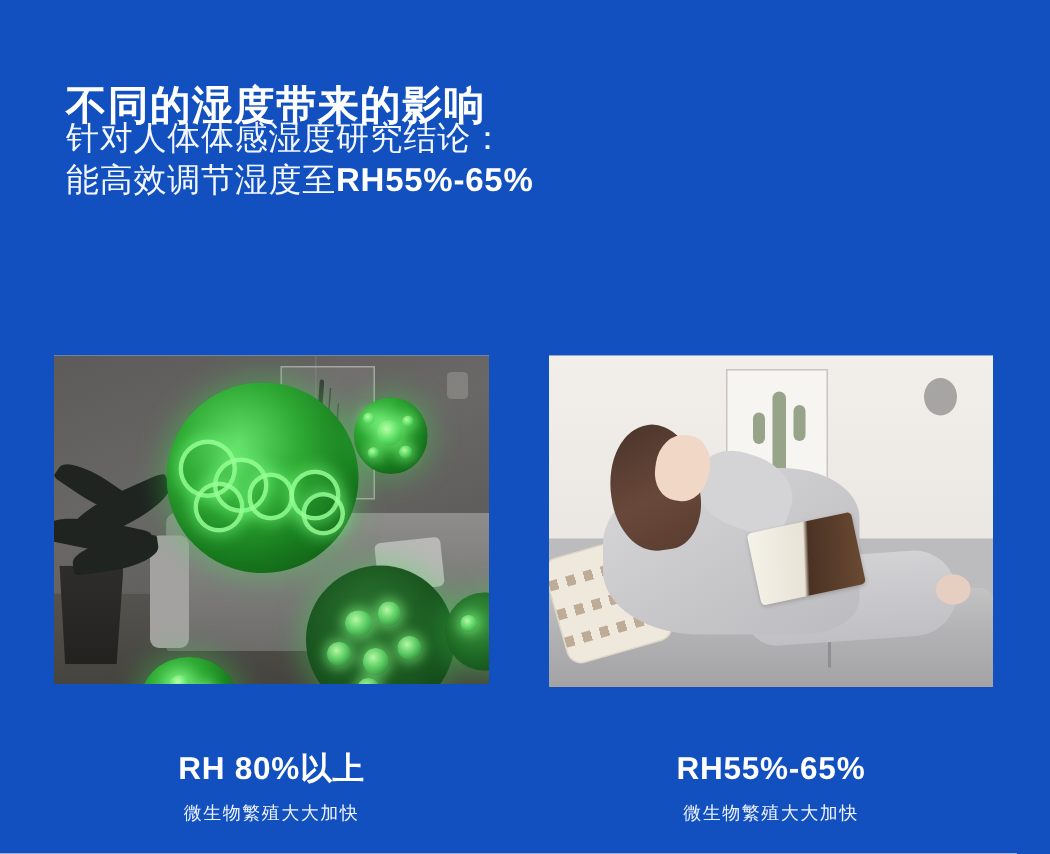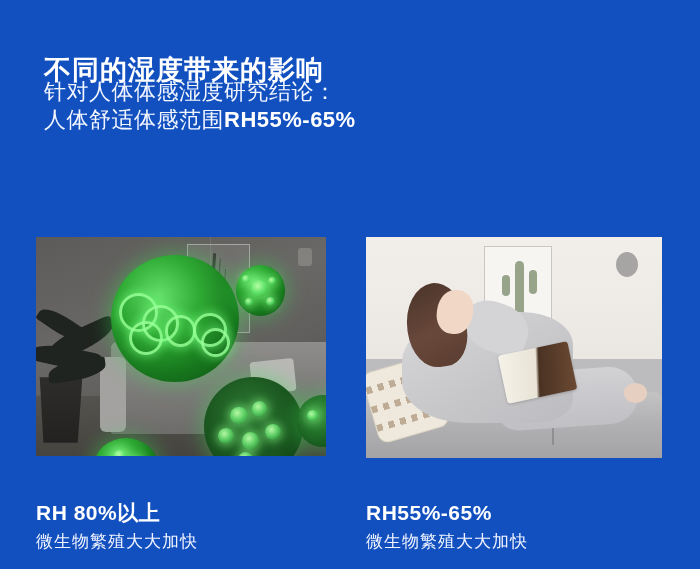--- a/index.html
+++ b/index.html
@@ -208,44 +208,44 @@
   .r-book {
     position: absolute; left: 46%; top: 50%; width: 24%; height: 22%;
     background: linear-gradient(100deg,#f5f2e9 0%,#e8e3d6 48%,#4a3223 52%,#6b4a33 100%);
     border-radius: 3px; transform: rotate(-12deg);
     box-shadow: 0 1px 3px rgba(0,0,0,.2);
   }
 
   
   .caption {
     position: absolute;
-    text-align: left;
+    text-align: center;
     color: #ffffff;
   }
   .cap-left  { left: 36px;  top: 500px; width: 290px; }
   .cap-right { left: 366px; top: 500px; width: 296px; }
   .cap-title {
     font-size: 21px; font-weight: bold; letter-spacing: 0.5px; line-height: 26px;
     white-space: nowrap;
   }
   .cap-sub {
-    font-size: 17px; font-weight: normal; letter-spacing: 1px; line-height: 24px;
+    font-size: 12px; font-weight: normal; letter-spacing: 1px; line-height: 24px;
     color: #f0f4ff; margin-top: 4px; white-space: nowrap;
   }
 </style>
 </head>
 <body>
 
 <div id="poster">
 
   <div class="headline">不同的湿度带来的影响</div>
 
   <div class="body-copy">
     <span class="ln">针对人体体感湿度研究结论：</span>
-    <span class="ln"><span>人体舒适体感范围</span><span class="bold">RH55%-65%</span></span>
+    <span class="ln"><span>能高效调节湿度至</span><span class="bold">RH55%-65%</span></span>
   </div>
 
   <div class="panel panel-left">
     <div class="scene">
       <div class="l-wall"></div>
       <div class="l-wall-seam"></div>
       <div class="l-art">
           <i></i>
         </div>
       <div class="l-knob"></div>

